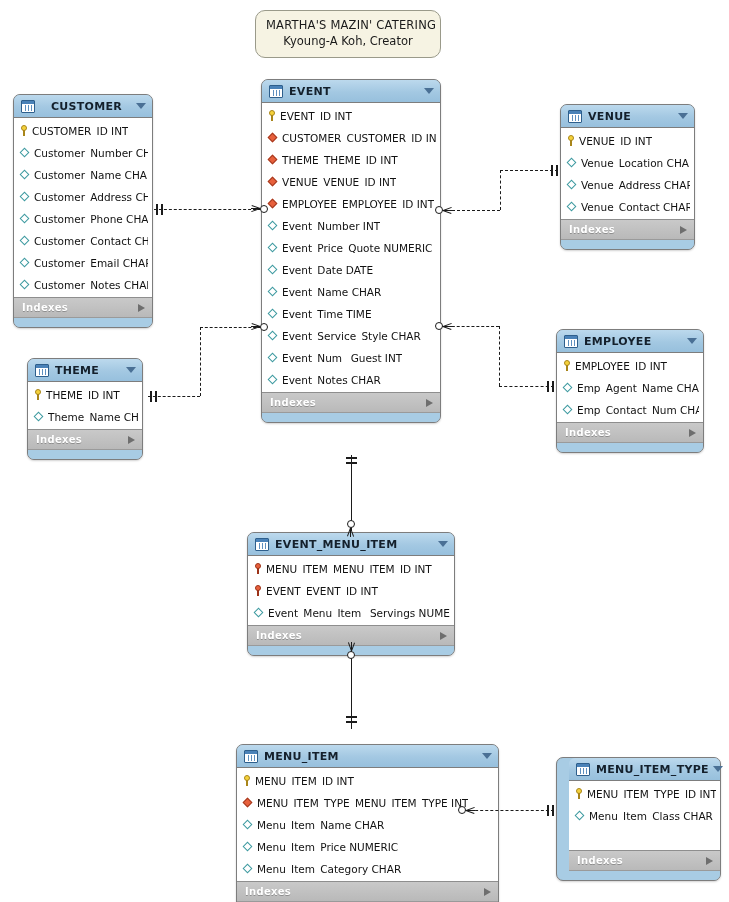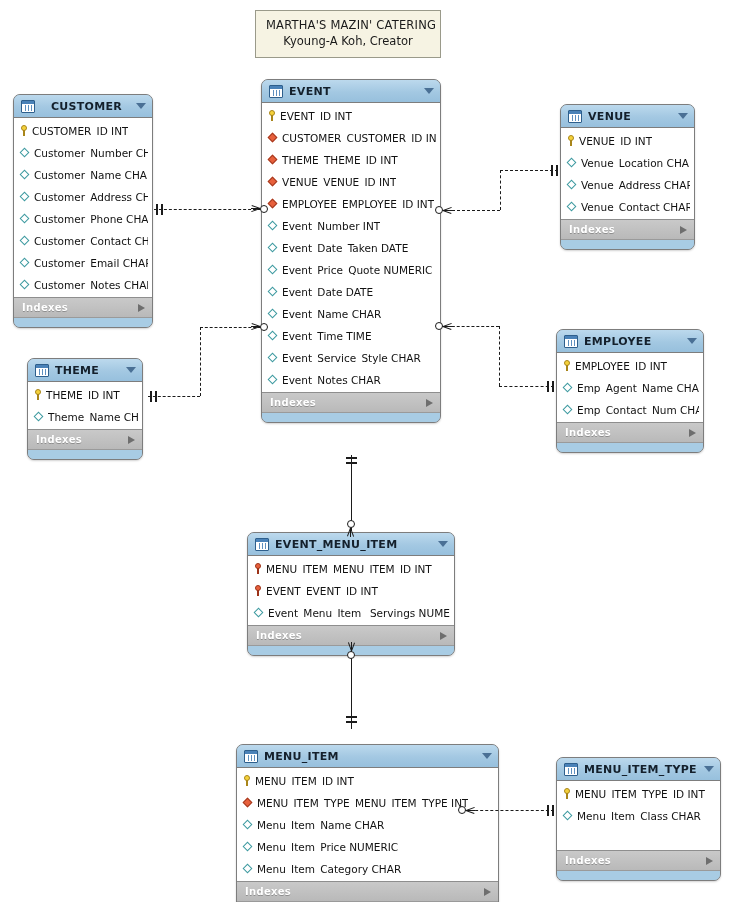--- a/index.html
+++ b/index.html
@@ -116,21 +116,21 @@
         border-radius:50%;background:#fff;box-sizing:border-box;}
   
   .leg{position:absolute;width:0;height:0;border-top:1.3px solid #1b1b1b;
        transform-origin:0 0;}
 </style>
 </head>
 <body>
 
 <div id="canvas">
 
-  <div class="title-box" style="left:255px;top:10px;width:186px;height:48px;">
+  <div class="title-box" style="left:255px;top:10px;width:186px;height:48px;border-radius:10px;">
     <div class="title-line1">MARTHA'S MAZIN' CATERING</div>
     <div class="title-line2">Kyoung-A Koh, Creator</div>
   </div>
 
   <div id="tables-layer">
       <div class="tbl" style="left: 13px; top: 94px; width: 140px; text-align: center;">
         <div class="tbl-hd">
           <span class="tbl-ico"></span>
           <span class="tbl-name">CUSTOMER</span>
           <span class="tbl-caret"></span>
@@ -227,26 +227,20 @@
           <div class="row">
             <span class="gl gl-d gl-col">
               <i></i>
             </span>
             <span class="lbl">Event_Number INT</span>
           </div>
           <div class="row">
             <span class="gl gl-d gl-col">
               <i></i>
             </span>
-            <span class="lbl">Event_Date_Taken DATE</span>
-          </div>
-          <div class="row">
-            <span class="gl gl-d gl-col">
-              <i></i>
-            </span>
             <span class="lbl">Event_Price_Quote NUMERIC</span>
           </div>
           <div class="row">
             <span class="gl gl-d gl-col">
               <i></i>
             </span>
             <span class="lbl">Event_Date DATE</span>
           </div>
           <div class="row">
             <span class="gl gl-d gl-col">
@@ -258,20 +252,26 @@
             <span class="gl gl-d gl-col">
               <i></i>
             </span>
             <span class="lbl">Event_Time TIME</span>
           </div>
           <div class="row">
             <span class="gl gl-d gl-col">
               <i></i>
             </span>
             <span class="lbl">Event_Service_Style CHAR</span>
+          </div>
+          <div class="row">
+            <span class="gl gl-d gl-col">
+              <i></i>
+            </span>
+            <span class="lbl">Event_Num _Guest INT</span>
           </div>
           <div class="row">
             <span class="gl gl-d gl-col">
               <i></i>
             </span>
             <span class="lbl">Event_Notes CHAR</span>
           </div>
         </div>
         <div class="tbl-ft">
           <span class="ft-txt">Indexes</span>
@@ -432,21 +432,21 @@
             </span>
             <span class="lbl">Menu_Item_Category CHAR</span>
           </div>
         </div>
         <div class="tbl-ft">
           <span class="ft-txt">Indexes</span>
           <span class="ft-tri"></span>
         </div>
         <div class="tbl-base"></div>
       </div>
-      <div class="tbl" style="left: 556px; top: 757px; width: 165px;">
+      <div class="tbl" style="left: 556px; top: 757px; width: 165px; padding-left: 12px;">
         <div class="tbl-hd">
           <span class="tbl-ico"></span>
           <span class="tbl-name">MENU_ITEM_TYPE</span>
           <span class="tbl-caret"></span>
         </div>
         <div class="tbl-body">
           <div class="row">
             <span class="gl gl-pk"></span>
             <span class="lbl">MENU_ITEM_TYPE_ID INT</span>
           </div>

